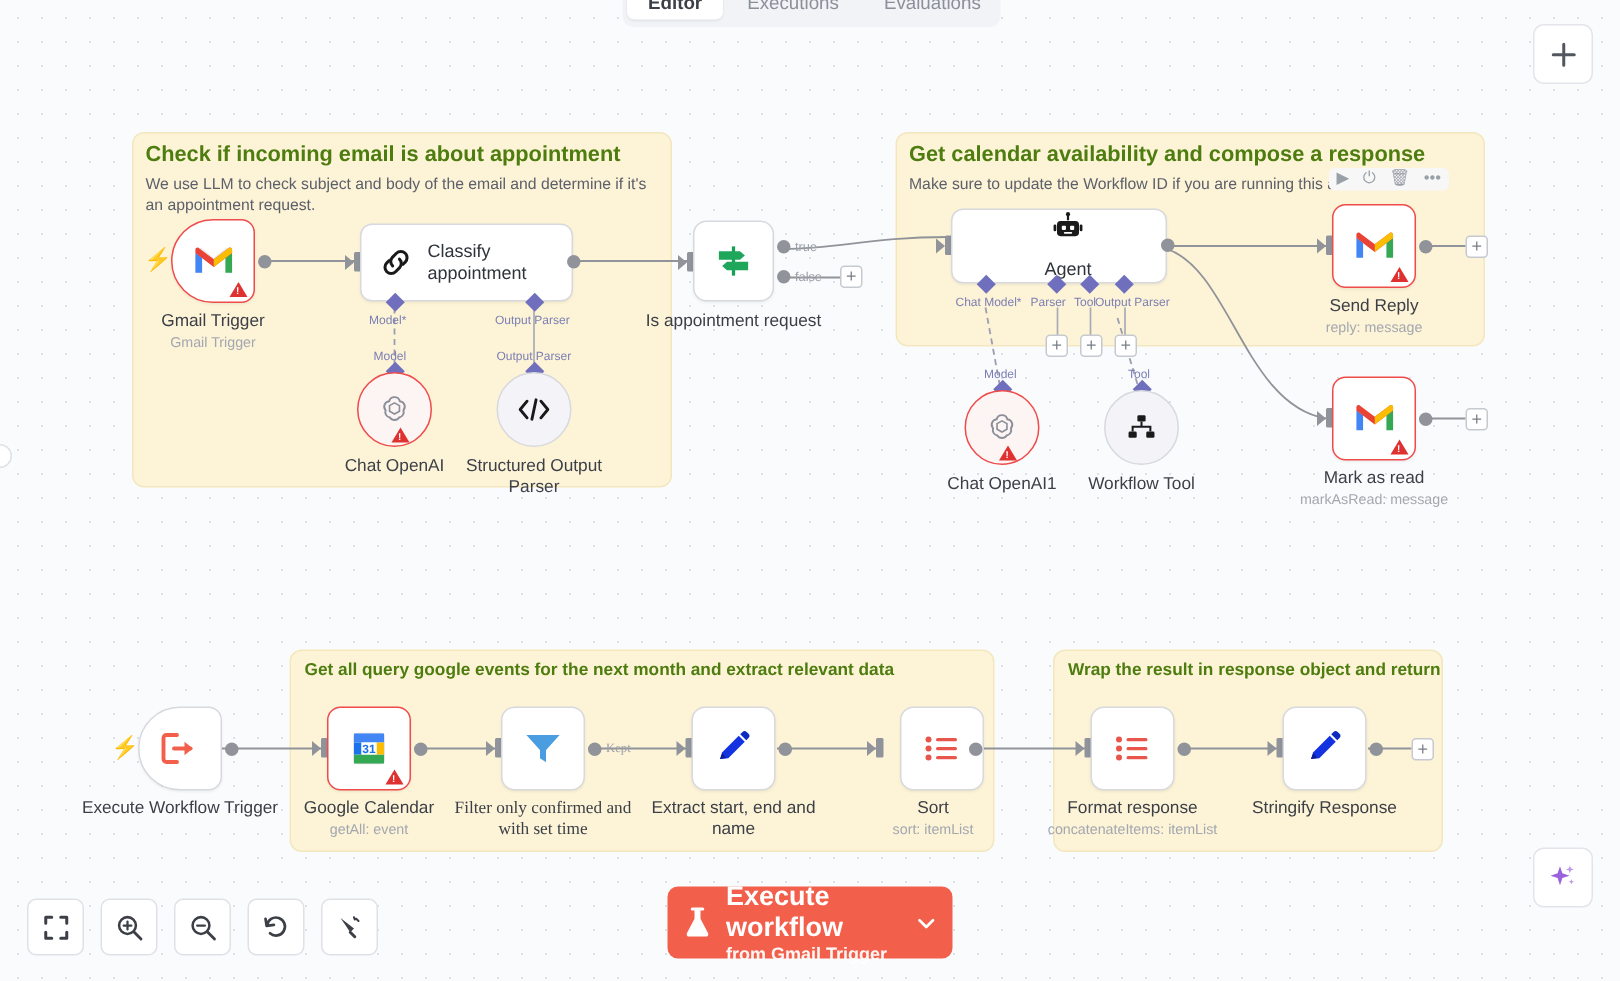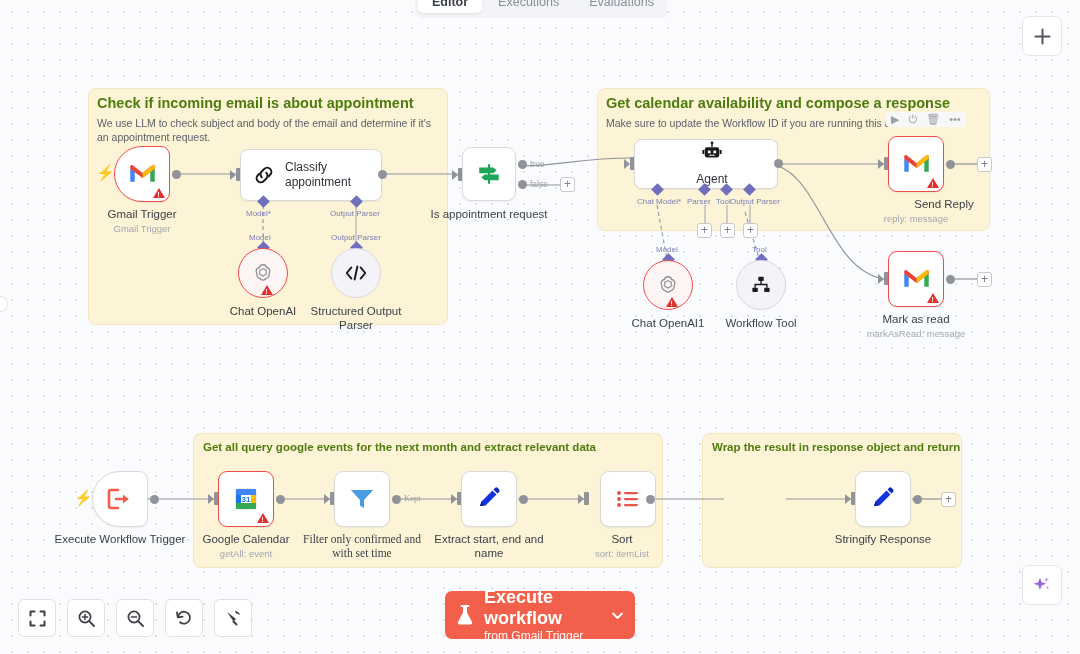--- a/index.html
+++ b/index.html
@@ -103,21 +103,21 @@
   .tbtn{
     width:38px;height:38px;background:#fff;border:1px solid #dfe1e6;border-radius:6px;
     display:flex;align-items:center;justify-content:center; color:#4a4e57;
   }
   #exec{
     position:absolute; left:445px; bottom:15px; height:48px; width:190px;
     background:#f2604c; border-radius:7px; display:flex; align-items:center;
     color:#fff; padding:0 10px; gap:9px; z-index:30;
   }
   #exec .lbl1{ font-size:18px; font-weight:600; line-height:1.15; }
-  #exec .lbl2{ font-size:12px; line-height:1.2; opacity:.95; }
+  #exec .lbl2{ font-size:12px; line-height:1.2; opacity:.95;font-weight:bold; }
   .sqbtn{
     position:absolute; width:40px;height:40px;background:#fff;border:1px solid #e3e5ea;
     border-radius:7px; display:flex;align-items:center;justify-content:center; z-index:30;
   }
   .leftnub{
     position:absolute; left:-8px; top:296px; width:16px;height:16px;
     border:1px solid #dfe1e6; border-radius:50%; background:#fff;
   }
   svg.wires{ position:absolute; inset:0; width:1080px;height:654px; pointer-events:none; z-index:5;}
   .nodelayer{ position:absolute; inset:0; z-index:10; }
@@ -339,21 +339,21 @@
         <path d="M1 16 L5 16 L5 7 L1 4 Z" fill="#4285f4"></path>
         <path d="M19 16 L23 16 L23 4 L19 7 Z" fill="#34a853"></path>
         <path d="M1 2.2 C1 1.2 2.2 .6 3 1.2 L12 8 L21 1.2 C21.8 .6 23 1.2 23 2.2 L23 4.2 L12 12.6 L1 4.2 Z" fill="#ea4335"></path>
         <path d="M12 12.6 L23 4.2 L23 2.2 C23 1.2 21.8 .6 21 1.2 L12 8 Z" fill="#fbbc04"></path>
         <path d="M5 7 L12 12.3 L19 7 L19 16 L5 16 Z" fill="#ffffff" opacity="0"></path>
       </svg>
       <div class="warn"></div>
     </div>
     <div class="port-out" style="left:58px;top:24px;"></div>
     <div class="plusbtn" style="left:89px;top:21px;">+</div>
-    <div class="nlabel" style="top:61px;margin-left:28px;">Send Reply</div>
+    <div class="nlabel" style="top:61px;">Send Reply</div>
     <div class="nsub" style="top:77px;">reply: message</div>
   </div>
 
   <div class="node" style="left:888px;top:251px;">
     <div class="port-in" style="left:-4px;top:21px;"></div>
     <div class="nbox err">
       <svg width="27" height="20" viewBox="0 0 24 18">
         <path d="M1 16 L5 16 L5 7 L1 4 Z" fill="#4285f4"></path>
         <path d="M19 16 L23 16 L23 4 L19 7 Z" fill="#34a853"></path>
         <path d="M1 2.2 C1 1.2 2.2 .6 3 1.2 L12 8 L21 1.2 C21.8 .6 23 1.2 23 2.2 L23 4.2 L12 12.6 L1 4.2 Z" fill="#ea4335"></path>
@@ -435,20 +435,36 @@
           <rect x="9" y="10" width="14" height="2.2" rx="1.1" fill="#e8554a"></rect>
         <circle cx="4" cy="17" r="2" fill="#e8554a"></circle>
           <rect x="9" y="16" width="14" height="2.2" rx="1.1" fill="#e8554a"></rect>
       </svg>
     </div>
     <div class="port-out" style="left:58px;top:24px;"></div>
     <div class="nlabel" style="top:61px;">Sort</div>
     <div class="nsub" style="top:77px;">sort: itemList</div>
   </div>
 
+  <div class="node" style="left:727px;top:471px;">
+    <div class="port-in" style="left:-4px;top:21px;"></div>
+    <div class="nbox">
+      <svg width="26" height="22" viewBox="0 0 26 22">
+        <circle cx="4" cy="5" r="2" fill="#e8554a"></circle>
+          <rect x="9" y="4" width="14" height="2.2" rx="1.1" fill="#e8554a"></rect>
+        <circle cx="4" cy="11" r="2" fill="#e8554a"></circle>
+          <rect x="9" y="10" width="14" height="2.2" rx="1.1" fill="#e8554a"></rect>
+        <circle cx="4" cy="17" r="2" fill="#e8554a"></circle>
+          <rect x="9" y="16" width="14" height="2.2" rx="1.1" fill="#e8554a"></rect>
+      </svg>
+    </div>
+    <div class="port-out" style="left:58px;top:24px;"></div>
+    <div class="nlabel" style="top:61px;">Format response</div>
+    <div class="nsub" style="top:77px;">concatenateItems: itemList</div>
+  </div>
 
   <div class="node" style="left:855px;top:471px;">
     <div class="port-in" style="left:-4px;top:21px;"></div>
     <div class="nbox">
       <svg width="26" height="26" viewBox="0 0 26 26">
         <path d="M4 20 L5.5 15.5 L16.5 4.5 L20.5 8.5 L9.5 19.5 Z" fill="#1433e0"></path>
         <path d="M17.5 3.5 L21.5 7.5 L23 6 a2 2 0 0 0 0-2.8 L21.8 2 a2 2 0 0 0-2.8 0 Z" fill="#0f2bbf"></path>
         <path d="M4 20 L5.5 15.8 L8.2 19.4 Z" fill="#0a1f96"></path>
       </svg>
     </div>

